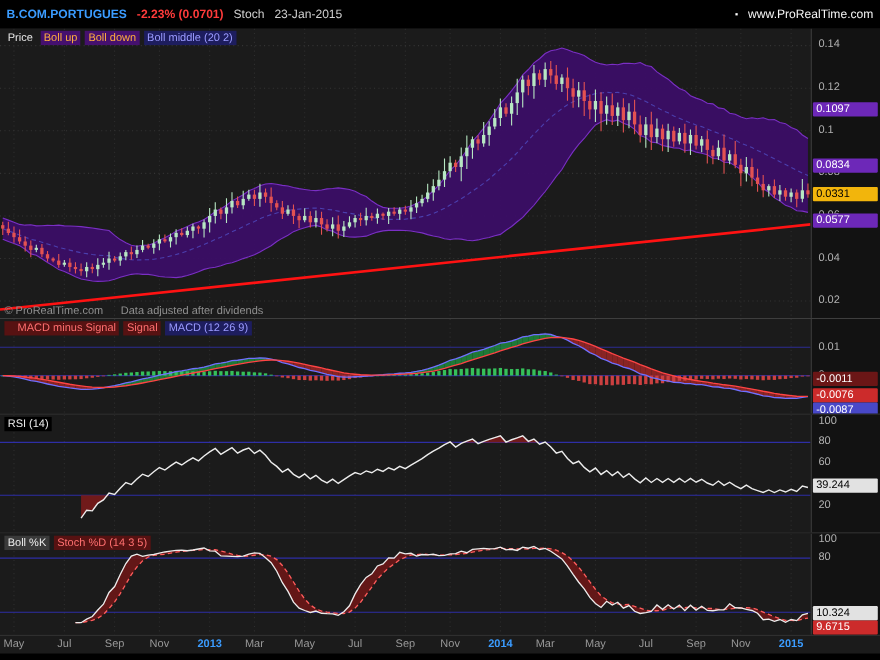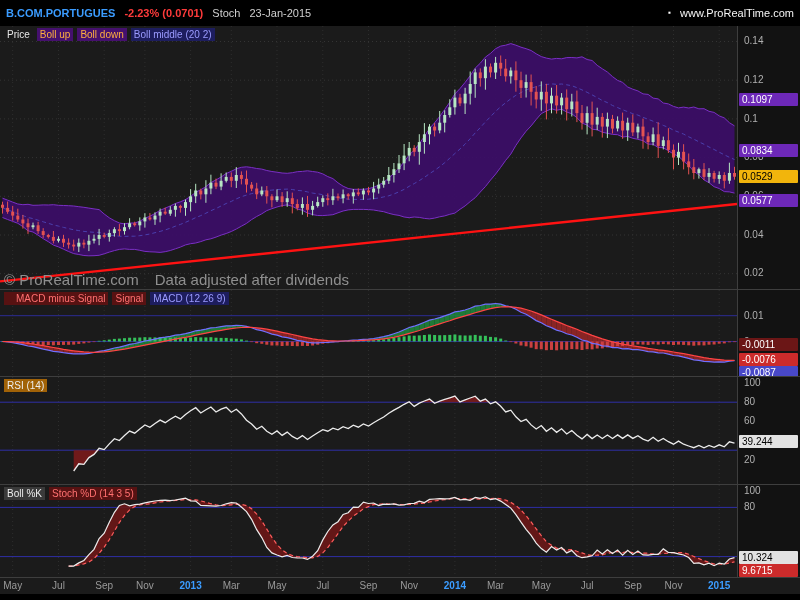--- a/index.html
+++ b/index.html
@@ -12,21 +12,21 @@
   .spacer{flex:1}
   .logo{color:#fff;font-size:8px}
   .site{color:#f5f5f5}
   .pane{position:relative;display:flex;border-bottom:1px solid #3e3e3e;background:#1b1b1b;overflow:hidden}
   .plot{display:block;background:#1b1b1b;flex:0 0 737px}
   .scale{position:relative;width:63px;border-left:1px solid #3e3e3e;background:#121212;font-size:10px;color:#b0b0b0}
   .sl{position:absolute;left:6px;line-height:12px}
   .badge{position:absolute;left:1px;right:2px;padding:0 3px;font-size:10px;line-height:13px;border-radius:1px;z-index:2}
   .legend{position:absolute;top:2px;left:4px;display:flex;gap:4px;font-size:10px;z-index:3;white-space:nowrap}
   .chip{padding:0 3px;line-height:13px}
-  .copy{position:absolute;bottom:1px;left:4px;display:flex;gap:16px;font-size:15px;color:#8f8f8f;z-index:3}
+  .copy{position:absolute;bottom:1px;left:4px;display:flex;gap:16px;font-size:10px;color:#8f8f8f;z-index:3}
   .xaxis{position:relative;height:16px;background:#1b1b1b;font-size:10px;color:#9a9a9a}
   .xt{position:absolute;top:2px;transform:translateX(-50%)}
   .xt.yr{color:#3b9cff;font-weight:bold}
   .ftr{height:6px;background:#000}
 </style>
 </head>
 <body>
 
 <div class="app">
 
@@ -365,21 +365,21 @@
     <div class="scale" id="sc-price">
         <div class="sl" style="top: 9.5px;">0.14</div>
         <div class="sl" style="top: 48.2px;">0.12</div>
         <div class="sl" style="top: 86.9px;">0.1</div>
         <div class="sl" style="top: 125.6px;">0.08</div>
         <div class="sl" style="top: 164.3px;">0.06</div>
         <div class="sl" style="top: 203px;">0.04</div>
         <div class="sl" style="top: 241.7px;">0.02</div>
         <div class="badge" style="background: rgb(109, 40, 184); color: rgb(255, 255, 255); top: 67.6px;">0.1097</div>
         <div class="badge" style="background: rgb(109, 40, 184); color: rgb(255, 255, 255); top: 118.5px;">0.0834</div>
-        <div class="badge" style="background: rgb(242, 181, 12); color: rgb(0, 0, 0); top: 144.2px;">0.0529</div>
+        <div class="badge" style="background: rgb(242, 181, 12); color: rgb(0, 0, 0); top: 144.2px;">0.0331</div>
         <div class="badge" style="background: rgb(109, 40, 184); color: rgb(255, 255, 255); top: 168.2px;">0.0577</div>
       </div>
     <div class="legend" id="lg-price">
         <span class="chip" style="color: rgb(230, 230, 230);">Price</span>
         <span class="chip" style="color: rgb(255, 175, 63); background: rgb(69, 16, 110);">Boll up</span>
         <span class="chip" style="color: rgb(255, 175, 63); background: rgb(69, 16, 110);">Boll down</span>
         <span class="chip" style="color: rgb(155, 155, 255); background: rgb(29, 29, 94);">Boll middle (20 2)</span>
       </div>
     <div class="copy">
       <span>© ProRealTime.com</span>
@@ -741,21 +741,21 @@
       </svg>
     <div class="scale" id="sc-rsi">
         <div class="sl" style="top: 0px;">100</div>
         <div class="sl" style="top: 19.2px;">80</div>
         <div class="sl" style="top: 38.4px;">60</div>
         <div class="sl" style="top: 57.6px;">40</div>
         <div class="sl" style="top: 76.8px;">20</div>
         <div class="badge" style="background: rgb(226, 226, 226); color: rgb(0, 0, 0); top: 57.8px;">39.244</div>
       </div>
     <div class="legend" id="lg-rsi">
-        <span class="chip" style="color: rgb(237, 237, 237); background: #a16207;">RSI (14)</span>
+        <span class="chip" style="color: rgb(237, 237, 237); background: #000000;">RSI (14)</span>
       </div>
   </div>
 
   <div class="pane" style="height:95px">
     <svg id="sv-stoch" class="plot" width="737" height="94">
         <line x1="12.7" x2="12.7" y1="0" y2="94" stroke="#2e2e2e" stroke-width="1" stroke-dasharray="1,3"></line>
         <line x1="58.5" x2="58.5" y1="0" y2="94" stroke="#2e2e2e" stroke-width="1" stroke-dasharray="1,3"></line>
         <line x1="104.2" x2="104.2" y1="0" y2="94" stroke="#2e2e2e" stroke-width="1" stroke-dasharray="1,3"></line>
         <line x1="144.9" x2="144.9" y1="0" y2="94" stroke="#2e2e2e" stroke-width="1" stroke-dasharray="1,3"></line>
         <line x1="190.6" x2="190.6" y1="0" y2="94" stroke="#2e2e2e" stroke-width="1" stroke-dasharray="1,3"></line>

